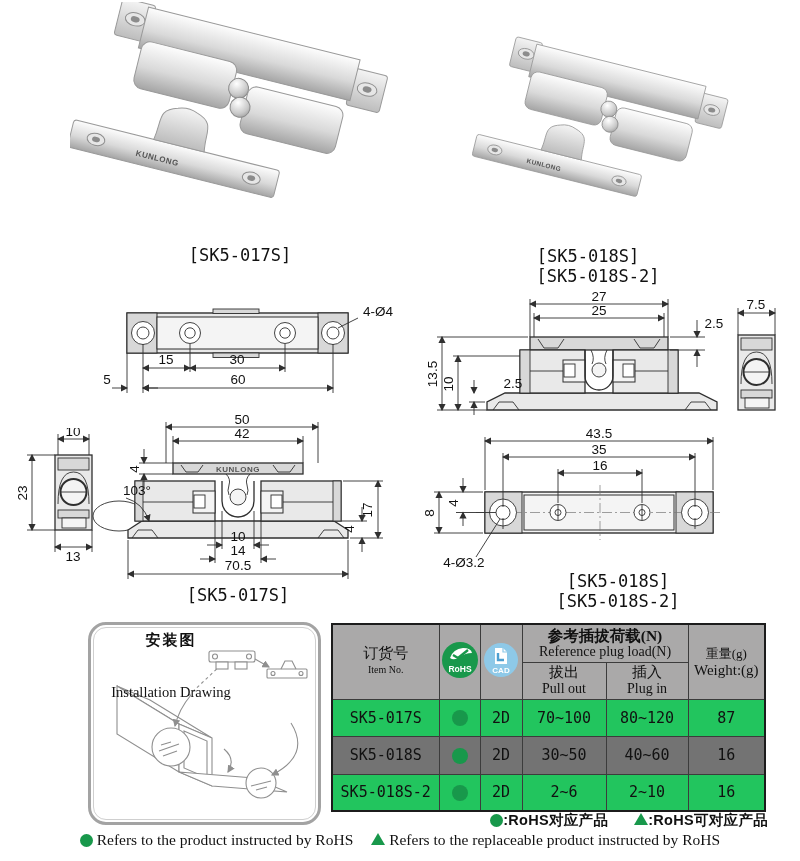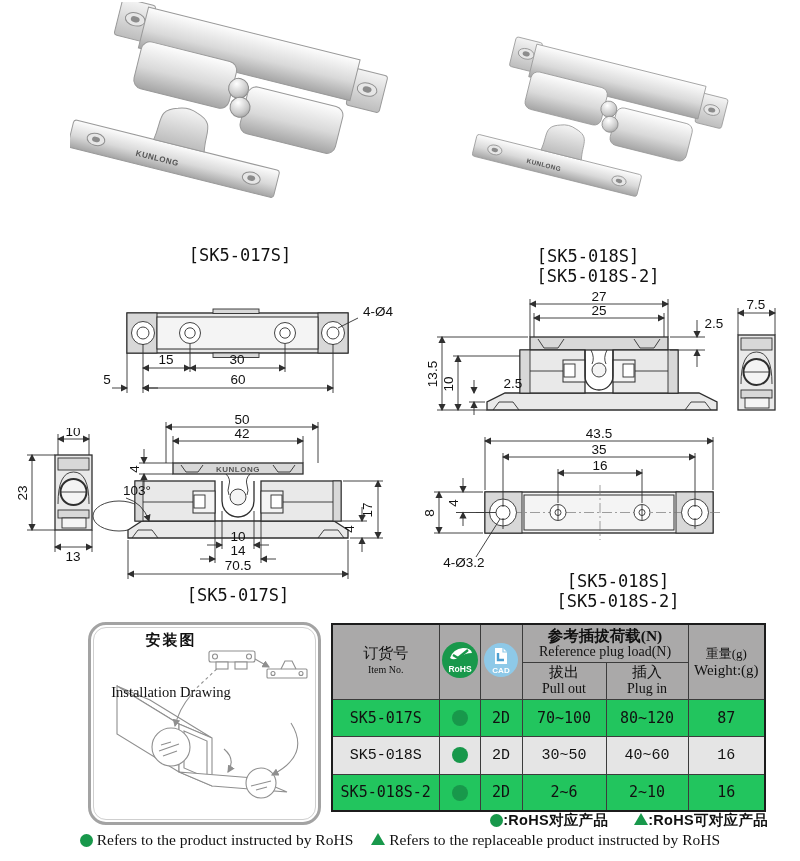--- a/index.html
+++ b/index.html
@@ -29,21 +29,21 @@
   
   #spec-table{position:absolute;left:331px;top:623px;border-collapse:collapse;table-layout:fixed;
     border:2px solid #1c1c1c;background:#fff;}
   #spec-table th,#spec-table td{border:1.5px solid #3c3c3c;padding:0;text-align:center;vertical-align:middle;overflow:hidden;}
   #spec-table th{background:#aaa9a9;font-weight:normal;}
   .hcn{display:block;font:15px "Liberation Serif",serif;line-height:17px;}
   .hcnb{display:block;font:bold 15.5px "Liberation Serif",serif;line-height:17px;}
   .hen{display:block;font:14px "Liberation Serif",serif;line-height:16px;}
   .val{font:15px "DejaVu Sans Mono",monospace;}
   tr.lav td{background:#22c55e;}
-  tr.wht td{background:#e5e5e5;font-family:Liberation Mono, monospace;}
+  tr.wht td{background:#737373;}
   .gdot{display:inline-block;width:16px;height:16px;border-radius:50%;background:#18984b;vertical-align:middle;}
   .gdot.sm{width:13px;height:13px;vertical-align:-2px;}
   .gtri{display:inline-block;width:0;height:0;border-left:7px solid transparent;border-right:7px solid transparent;
         border-bottom:12px solid #18984b;vertical-align:0px;}
   #legend-cn{position:absolute;left:400px;top:811px;width:368px;text-align:right;
     font:bold 14.5px "Liberation Sans",sans-serif;letter-spacing:.3px;}
   #legend-en{position:absolute;left:0;top:831px;width:800px;text-align:center;
     font:15.5px "Liberation Serif",serif;}
   .lgap{display:inline-block;width:26px;}
 </style>

